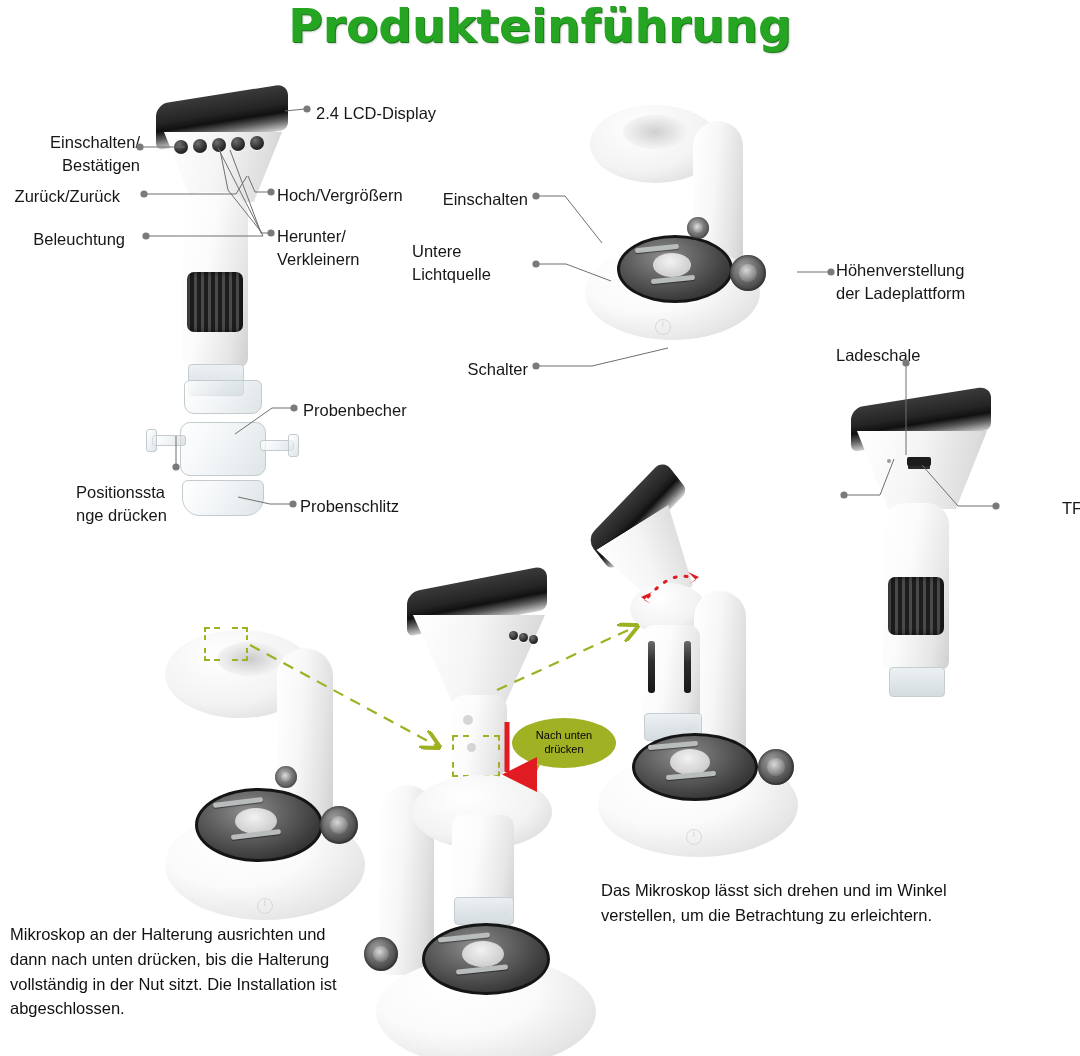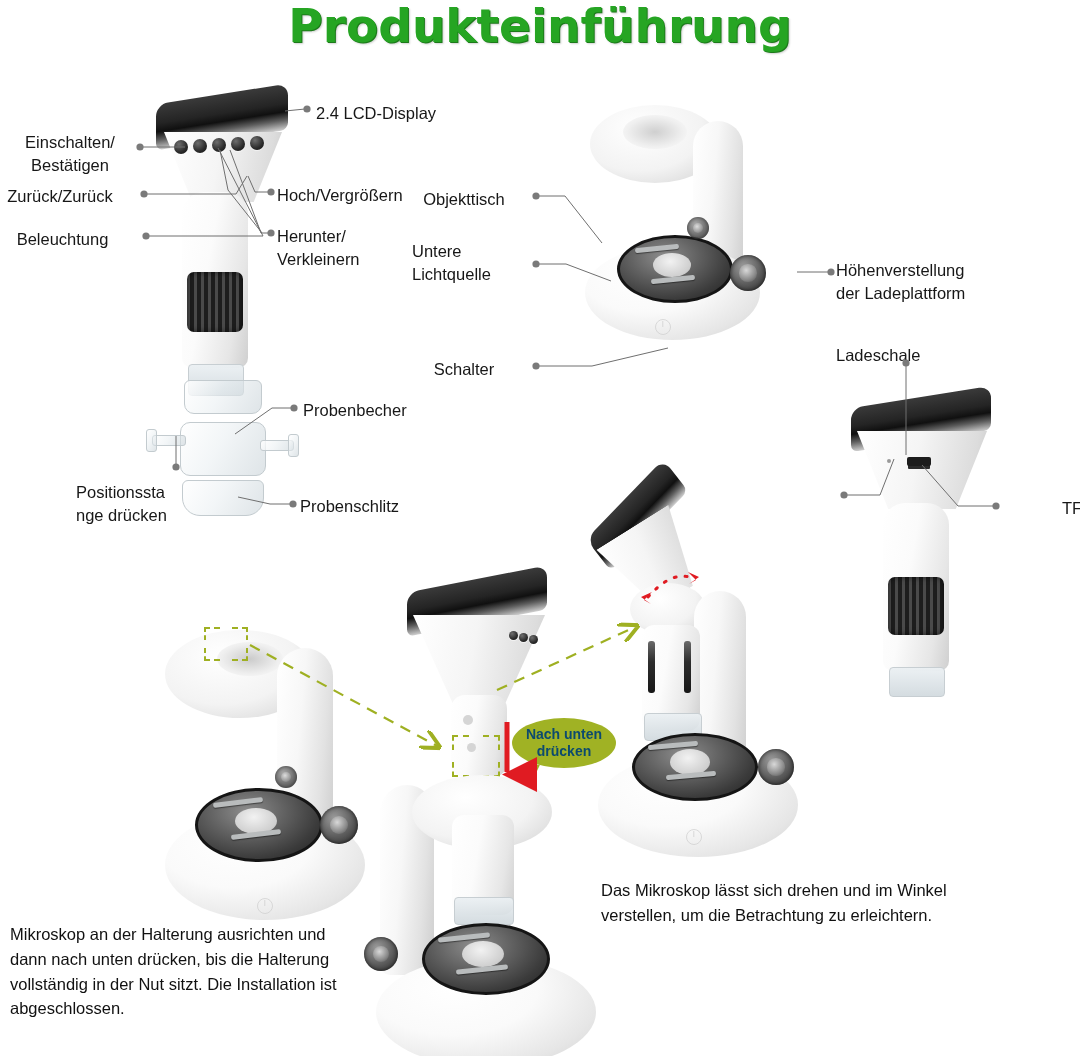--- a/index.html
+++ b/index.html
@@ -14,21 +14,21 @@
   .title{
     position:absolute;left:0;top:-2px;width:1080px;text-align:center;
     font-size:47px;font-weight:bold;letter-spacing:0px;
     color:#26a523;
     text-shadow:1px 1px 0 #1d7a1b, 2px 2px 2px rgba(0,0,0,.18);
     font-family:"DejaVu Sans",sans-serif;
   }
 
   
   .lbl{position:absolute;font-size:16.5px;line-height:1.38;color:#171717;white-space:pre;}
-  .lbl.r{text-align:center;}
+  .lbl.r{text-align:right;}
   .para{position:absolute;font-size:16.5px;line-height:1.5;color:#111;}
 
   svg.over{position:absolute;left:0;top:0;width:1080px;height:1056px;pointer-events:none;overflow:visible;}
 
   
   .art{position:absolute;}
 
   
   .dev-head{
     position:absolute;width:130px;height:52px;
@@ -114,22 +114,22 @@
     position:absolute;
     background:linear-gradient(120deg,rgba(255,255,255,.9),rgba(232,238,241,.55) 45%,rgba(205,214,219,.65));
     border:1px solid #c3cbcf;
   }
 
   
   .bracket{position:absolute;}
   .bracket i{position:absolute;border-color:#9fb022;border-style:dashed;border-width:0;}
   .bubble{
     position:absolute;border-radius:50%/50%;
-    background:#a0b224;color:#0c4a6e;text-align:center;
-    font-size:14px;line-height:1.25;font-weight:bold;
+    background:#a0b224;color:#000000;text-align:center;
+    font-size:11px;line-height:1.25;font-weight:normal;
     display:flex;align-items:center;justify-content:center;
     padding:6px 4px;box-sizing:border-box;
   }
   .bubble::after{
     content:"";position:absolute;left:14px;bottom:-9px;
     border-left:9px solid transparent;border-right:4px solid transparent;
     border-top:13px solid #a0b224;transform:rotate(8deg);
   }
 </style>
 </head>
@@ -168,21 +168,21 @@
     <div class="base-oval" style="left:10px;top:140px;width:175px;height:95px;"></div>
     <div class="stage-plate" style="left:42px;top:130px;width:110px;height:62px;"></div>
     <div class="stage-hole" style="left:78px;top:148px;width:38px;height:24px;"></div>
     <div class="clip" style="left:60px;top:141px;width:44px;height:5px;transform:rotate(-6deg);"></div>
     <div class="clip" style="left:76px;top:172px;width:44px;height:5px;transform:rotate(-6deg);"></div>
     <div class="knob" style="left:155px;top:150px;width:36px;height:36px;"></div>
     <div class="knob" style="left:112px;top:112px;width:22px;height:22px;opacity:.85;"></div>
     <div class="pwr" style="left:80px;top:214px;"></div>
   </div>
 
-  <div class="lbl r" style="left:400px;top:188px;width:128px;">Objekttisch</div>
+  <div class="lbl r" style="left:400px;top:188px;width:128px;">Einschalten</div>
   <div class="lbl" style="left:412px;top:240px;">Untere
 Lichtquelle</div>
   <div class="lbl r" style="left:400px;top:358px;width:128px;">Schalter</div>
   <div class="lbl" style="left:836px;top:259px;">Höhenverstellung
 der Ladeplattform</div>
 
   <div class="art" style="left:160px;top:380px;width:180px;height:140px;">
     <div class="glass" style="left:24px;top:0px;width:76px;height:32px;border-radius:6px 6px 10px 10px;"></div>
     <div class="glass" style="left:20px;top:42px;width:84px;height:52px;border-radius:10px;"></div>
     <div class="glass" style="left:-8px;top:55px;width:32px;height:9px;border-radius:3px;"></div>

